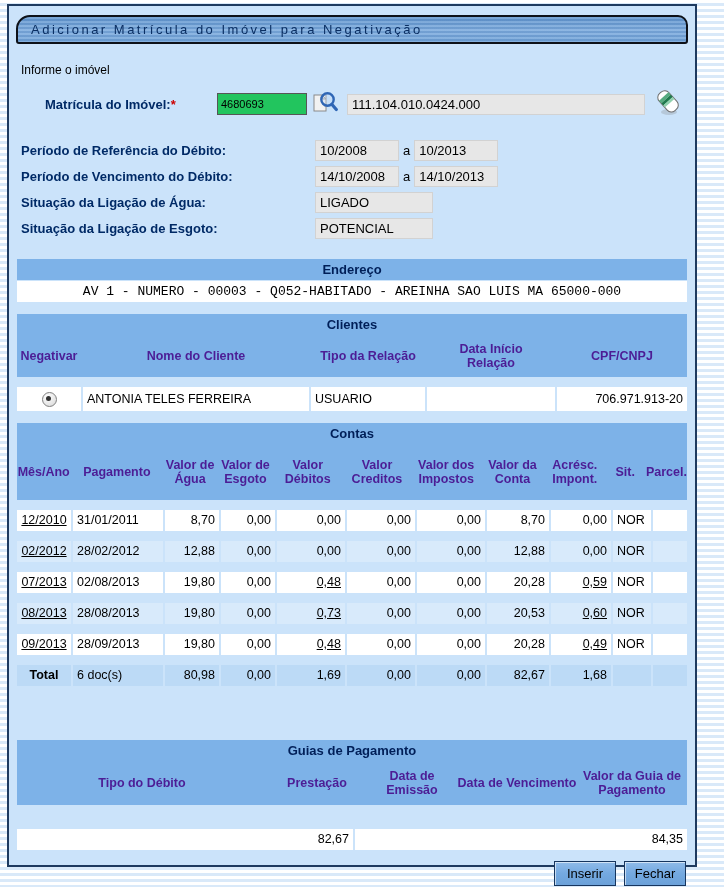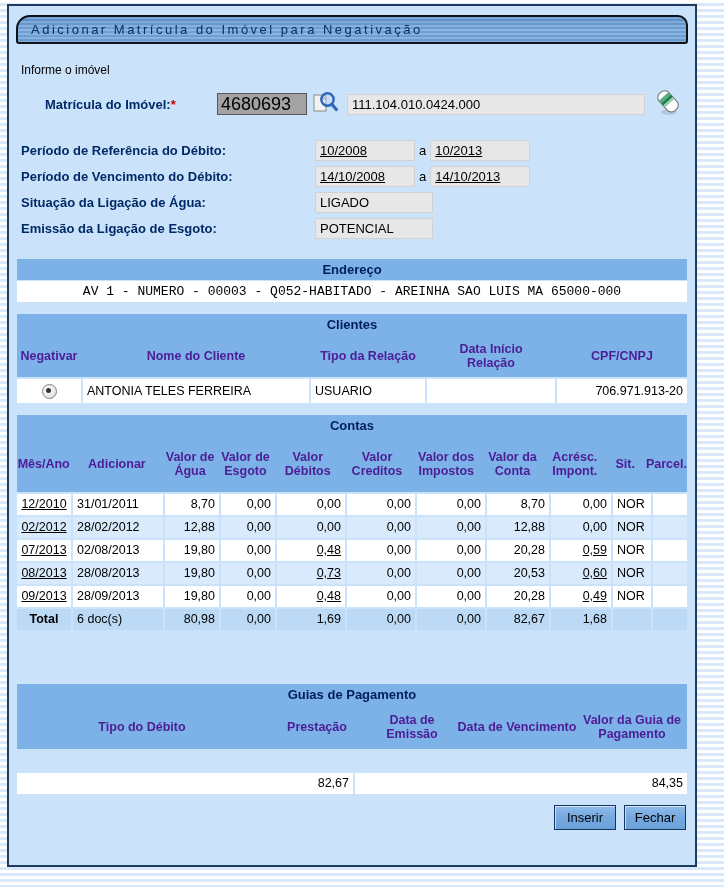--- a/index.html
+++ b/index.html
@@ -19,44 +19,44 @@
     background: repeating-linear-gradient(180deg, rgba(255,255,255,.14) 0 2px, rgba(0,20,60,.07) 2px 4px),
                 linear-gradient(180deg,#6095ce 0%,#7cabde 55%,#6fa2d8 100%);
     border:2px solid #0d1118; border-radius:14px 10px 3px 3px;
     color:#0b2f63; font-size:13px; letter-spacing:2.5px;
     display:flex; align-items:center; padding-left:13px;
   }
   .prompt { margin:19px 0 0 6px; font-size:12px; color:#000; }
   .mat-row { display:flex; align-items:center; margin:13px 0 0 6px; height:28px; }
   .mat-label { font-weight:bold; color:#002a66; font-size:13px; width:172px;padding-left:24px; }
   .req { color:#cc0000; }
-  .mat-input { width:82px; height:20px; border:1px solid #565656; font-size:18px;
-    padding:0 3px; font-family:inherit; background:#a3a3a3; }
+  .mat-input { width:82px; height:20px; border:1px solid #565656; font-size:11px;
+    padding:0 3px; font-family:inherit; background:#22c55e; }
   .icon-btn { background:none; border:none; cursor:pointer; padding:0; display:flex; align-items:center; }
   .search-btn { margin-left:5px; }
   .gray-box { background:#e7e7e7; border:1px solid #d2d2d2; box-sizing:border-box;
     height:21px; line-height:19px; font-size:13px; padding:0 4px; color:#000; }
   .inscricao { width:298px; margin-left:9px; }
   .eraser-btn { margin-left:8px; }
   .section { margin:10px 2px 0 2px; }
   .sec-header { background:#7db2e8; color:#001f58; font-weight:bold; font-size:13px;
     text-align:center; height:21px; line-height:21px; }
   
   .dados-body { padding:9px 0 6px 4px; }
   .d-row { display:flex; align-items:center; height:26px; }
   .d-label { width:294px; font-weight:bold; color:#002a66; font-size:13px; }
-  .w96 { width:100px;text-decoration:underline; } .w118 { width:118px; }
+  .w96 { width:84px; } .w118 { width:118px; }
   .d-sep { margin:0 4px; font-size:13px; color:#000; }
   
   .end-box { background:#fff; height:21px; line-height:21px; text-align:center;
     font-size:13px; margin-top:1px; color:#000;font-family:Liberation Mono, monospace; }
   
   .band { background:#7db2e8; display:flex; align-items:center; }
   .hcol { font-weight:bold; color:#4c1d95; font-size:12.5px; text-align:center; box-sizing:border-box; }
-  .flexrow { display:flex; margin-top:2px; }
+  .flexrow { display:flex; margin-top:10px; }
   .cellbox { background:#fff; box-sizing:border-box; height:21px; line-height:21px;
     font-size:12.5px; padding:0 4px; margin-right:2px; color:#000; }
   .cellbox:last-child { margin-right:0; }
   .num { text-align:right; }
   .lnk { text-decoration:underline; color:#000; cursor:pointer; }
   
   .cw0{width:64px;} .cw1{width:226px;} .cw2{width:114px;} .cw3{width:128px;} .cw4{flex:1;}
   .cli-band { min-height:42px; }
   .cli-band .hcol { margin-right:2px; } .cli-band .hcol:last-child{ margin-right:0; }
   .narrow-head { max-width:84px; margin:0 auto; }
@@ -142,21 +142,21 @@
         <span class="d-label">Período de Vencimento do Débito:</span>
         <span class="gray-box w96">14/10/2008</span>
         <span class="d-sep">a</span>
         <span class="gray-box w96">14/10/2013</span>
       </div>
       <div class="d-row">
         <span class="d-label">Situação da Ligação de Água:</span>
         <span class="gray-box w118">LIGADO</span>
       </div>
       <div class="d-row">
-        <span class="d-label">Emissão da Ligação de Esgoto:</span>
+        <span class="d-label">Situação da Ligação de Esgoto:</span>
         <span class="gray-box w118">POTENCIAL</span>
       </div>
     </div>
   </div>
 
   <div class="section" style="margin-top:12px;">
     <div class="sec-header">Endereço</div>
     <div class="end-box">AV 1 - NUMERO - 00003 - Q052-HABITADO - AREINHA SAO LUIS MA 65000-000</div>
   </div>
 
@@ -179,21 +179,21 @@
       <span class="cellbox cli-cell cw2">USUARIO</span>
       <span class="cellbox cli-cell cw3"></span>
       <span class="cellbox cli-cell cw4" style="justify-content:flex-end;">706.971.913-20</span>
     </div>
   </div>
 
   <div class="section" style="margin-top:12px;">
     <div class="sec-header">Contas</div>
     <div class="band con-band">
       <span class="hcol k0">Mês/Ano</span>
-      <span class="hcol k1">Adicionar</span>
+      <span class="hcol k1">Pagamento</span>
       <span class="hcol k2">Valor de Água</span>
       <span class="hcol k3">Valor de Esgoto</span>
       <span class="hcol k4">Valor Débitos</span>
       <span class="hcol k5">Valor Creditos</span>
       <span class="hcol k6">Valor dos Impostos</span>
       <span class="hcol k7">Valor da Conta</span>
       <span class="hcol k8">Acrésc. Impont.</span>
       <span class="hcol k9">Sit.</span>
       <span class="hcol k10">Parcel.</span>
     </div>

